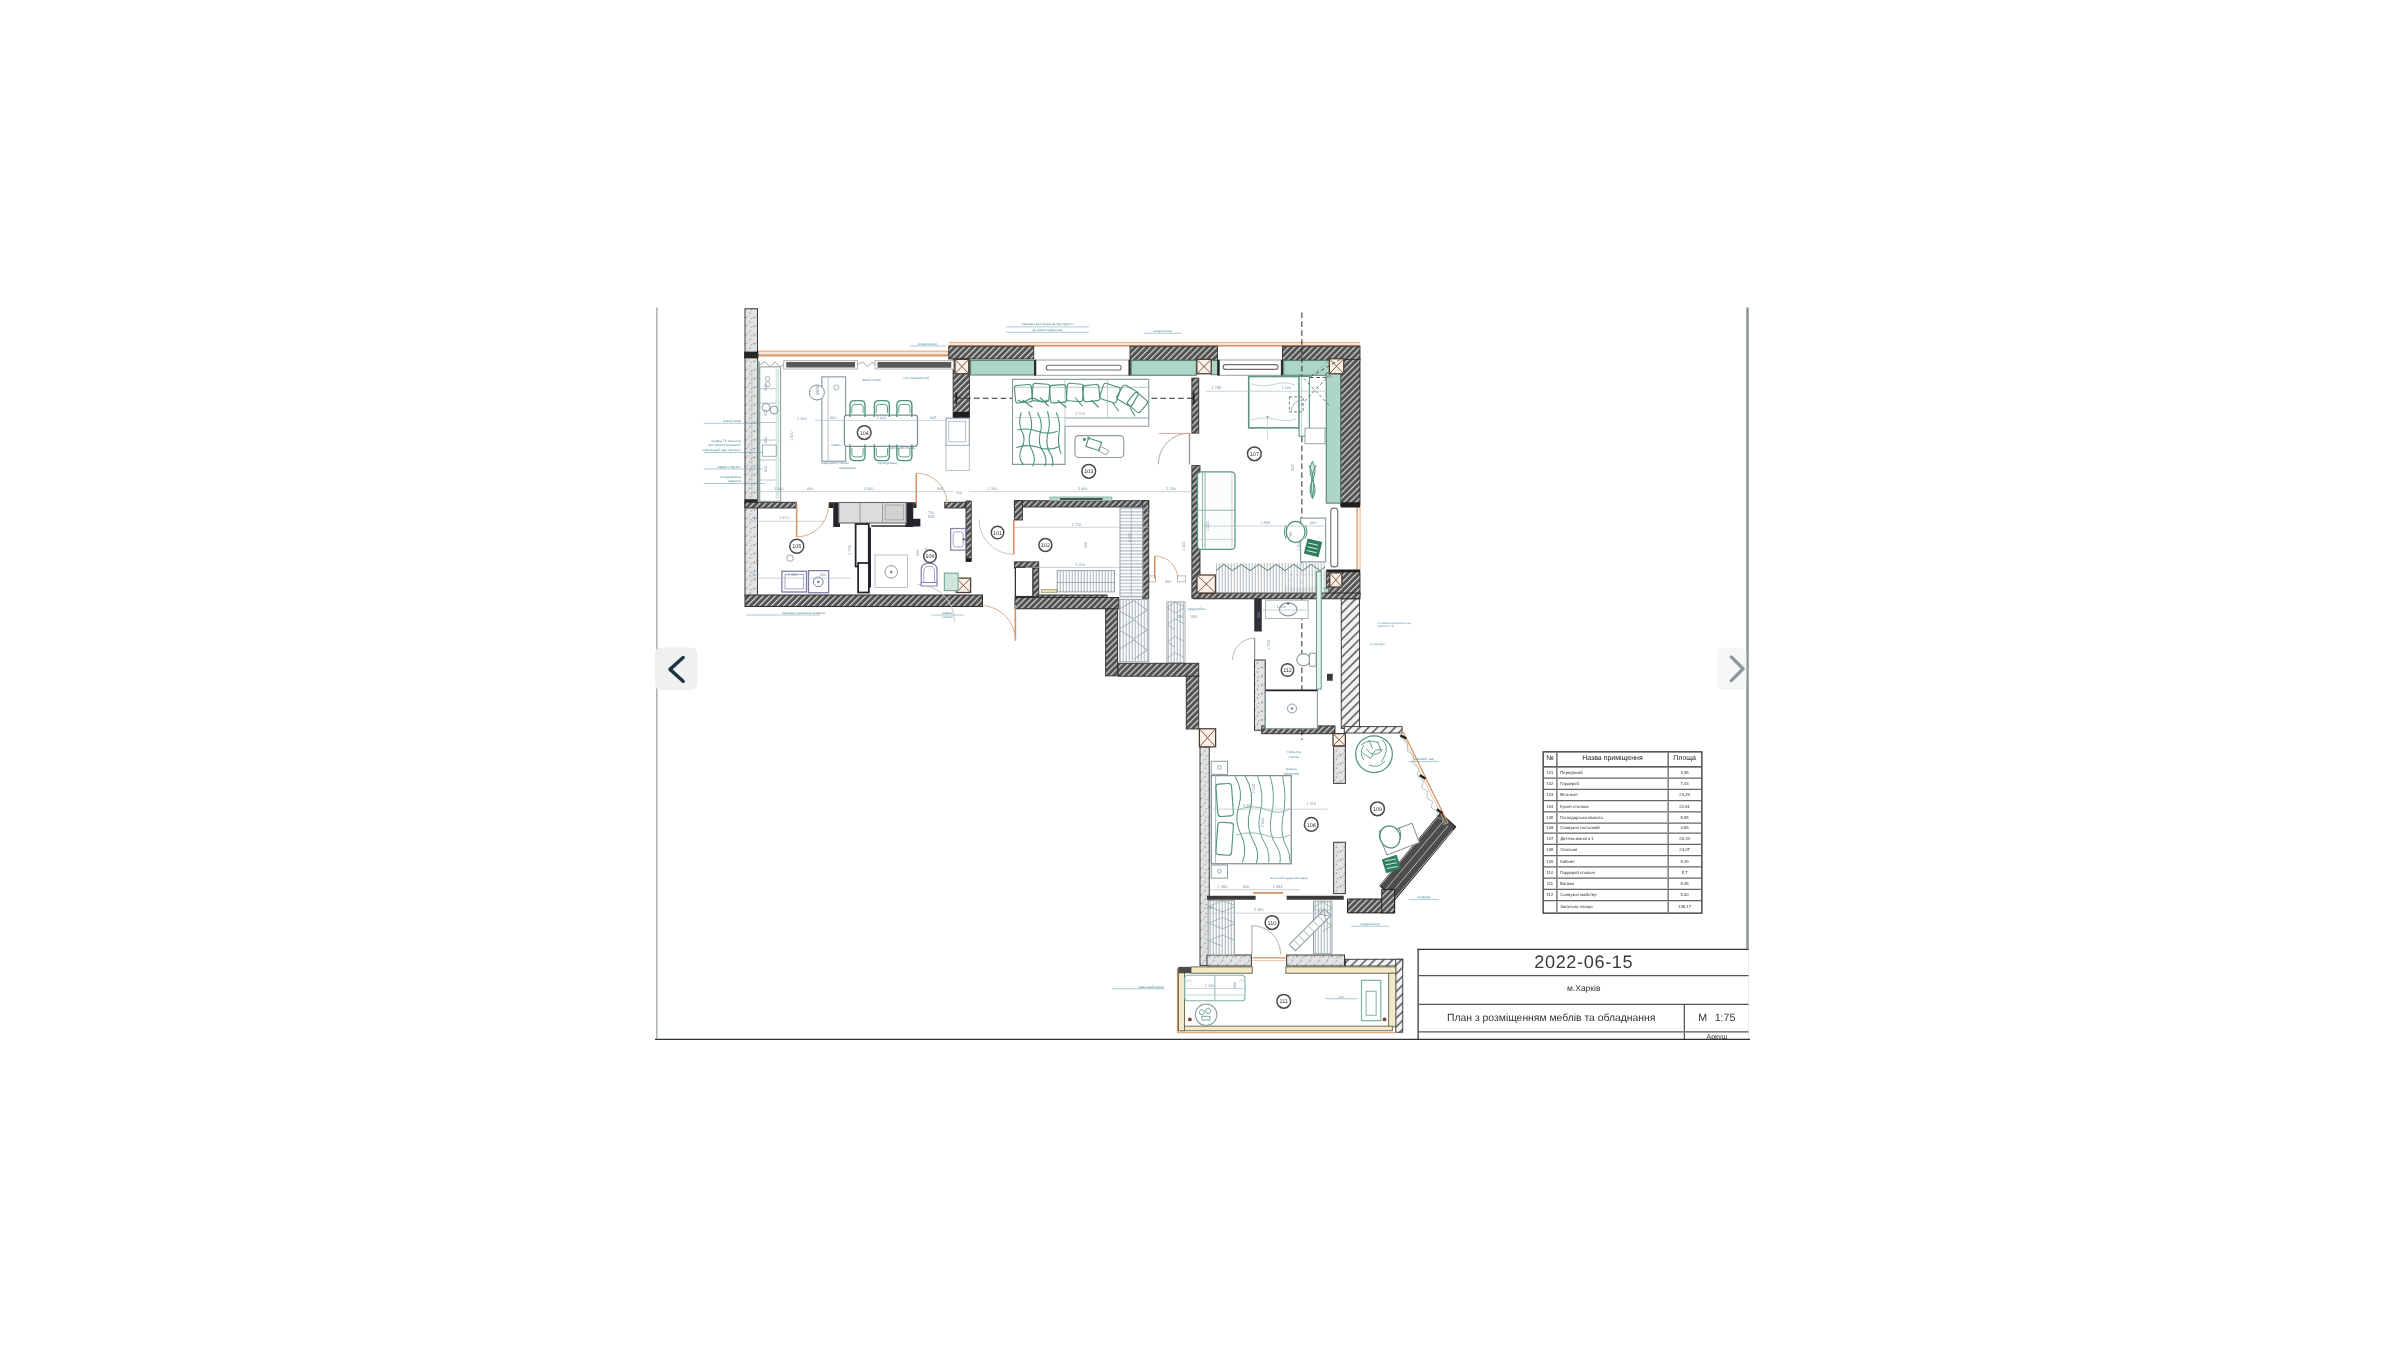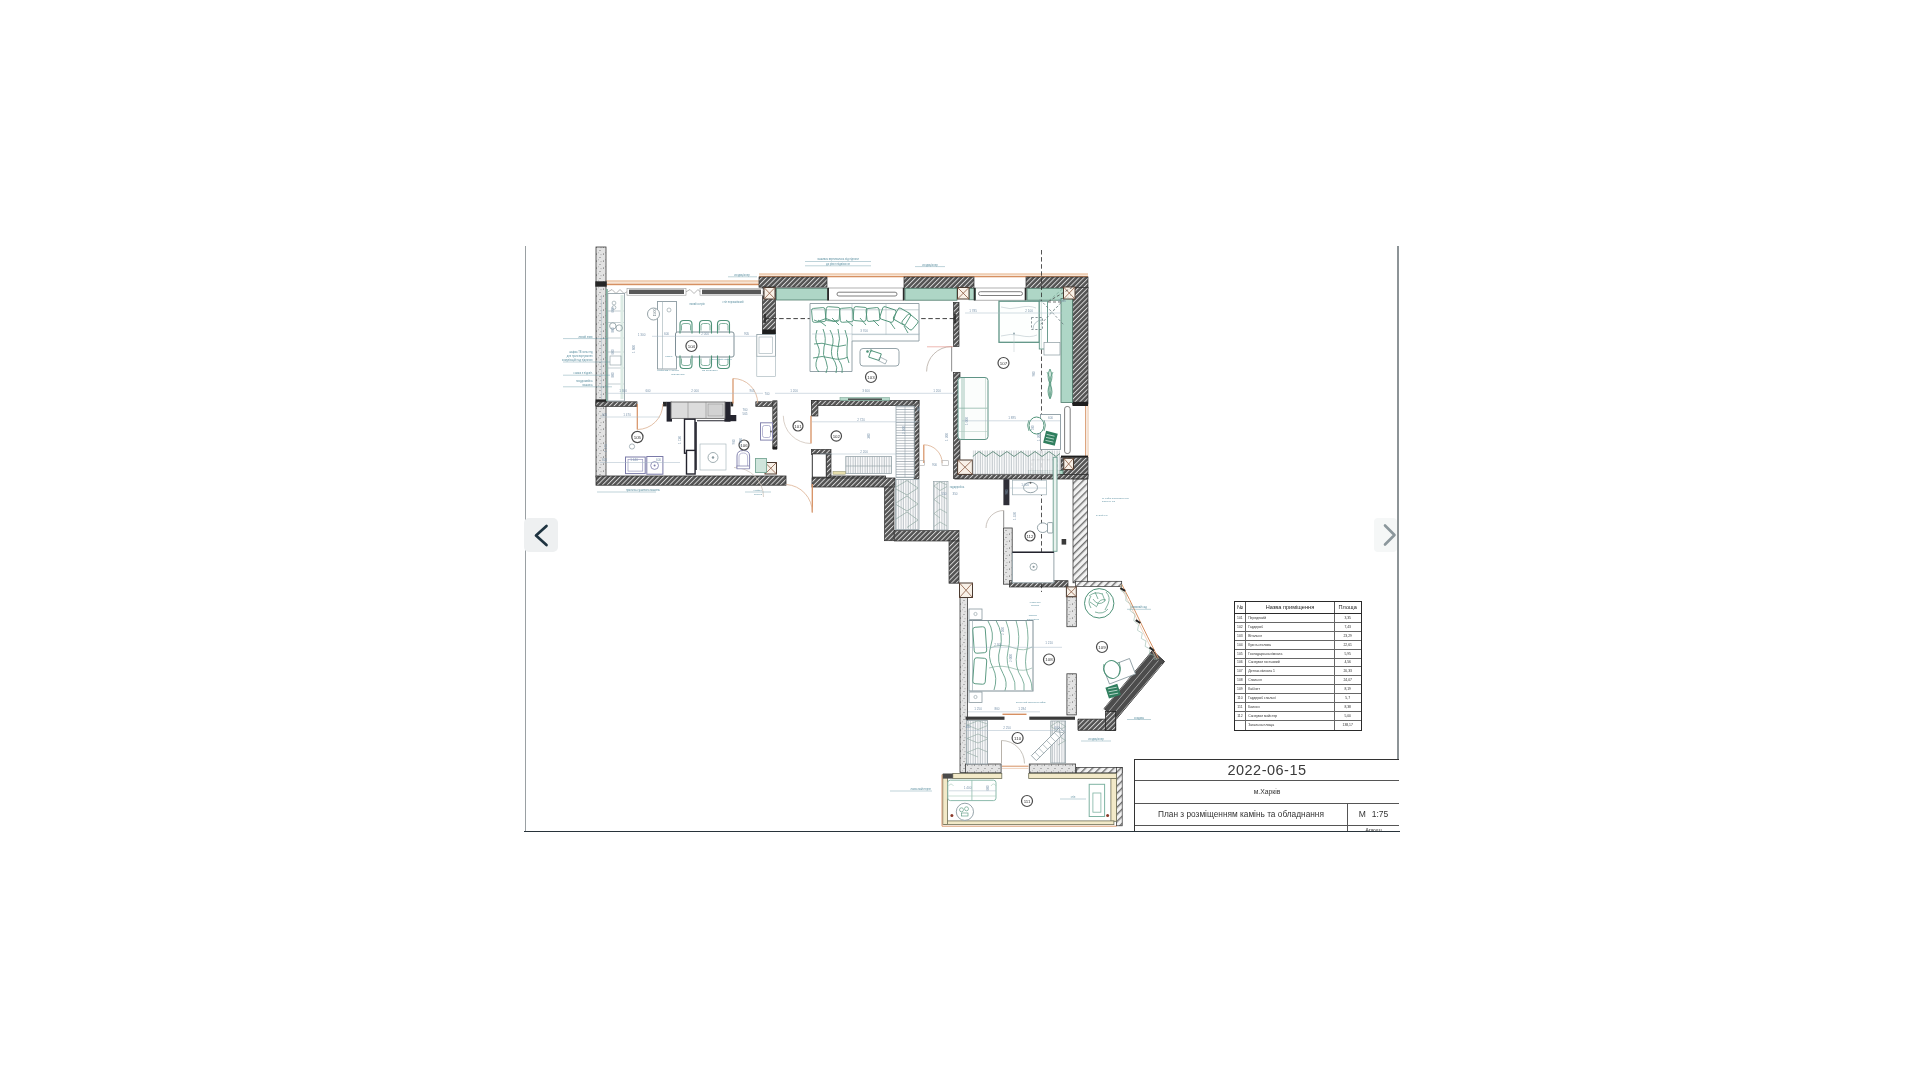--- a/index.html
+++ b/index.html
@@ -892,21 +892,21 @@
       <div style="width:11.5px;text-align:center;border-right:0.55px solid #666;height:100%;display:flex;align-items:center;justify-content:center"></div>
       <div style="flex:1;padding-left:2px;border-right:0.55px solid #666;height:100%;display:flex;align-items:center">Загальна площа</div>
       <div style="width:26px;text-align:center;height:100%;display:flex;align-items:center;justify-content:center">138,17</div>
     </div>
 </div>
 
 <div class="abs" style="left:1134px;top:759px;width:265px;height:73px;border-top:1.3px solid #333;border-left:1.3px solid #333;box-sizing:border-box;background:#fff;overflow:hidden">
 <div style="height:21px;border-bottom:0.9px solid #555;display:flex;align-items:center;justify-content:center;font-size:14.5px;color:#3a3a3a;letter-spacing:0.5px">2022-06-15</div>
 <div style="height:22.5px;border-bottom:0.9px solid #555;display:flex;align-items:center;justify-content:center;font-size:6.8px;color:#333">м.Харків</div>
 <div style="height:22.5px;border-bottom:0.9px solid #555;display:flex">
-      <div style="width:213px;border-right:0.9px solid #555;display:flex;align-items:center;justify-content:center;font-size:8.3px;color:#333">План з розміщенням камінь та обладнання</div>
+      <div style="width:213px;border-right:0.9px solid #555;display:flex;align-items:center;justify-content:center;font-size:8.3px;color:#333">План з розміщенням меблів та обладнання</div>
       <div style="flex:1;display:flex;align-items:center;justify-content:center;font-size:8.5px;color:#333;gap:6px">
         <span>М</span>
         <span>1:75</span>
       </div>
     </div>
 <div style="height:8px;display:flex">
       <div style="width:213px;border-right:0.9px solid #555"></div>
       <div style="flex:1;display:flex;align-items:flex-start;justify-content:center;font-size:5.6px;color:#333;padding-top:0.5px">Аркуш</div>
     </div>
 </div>

